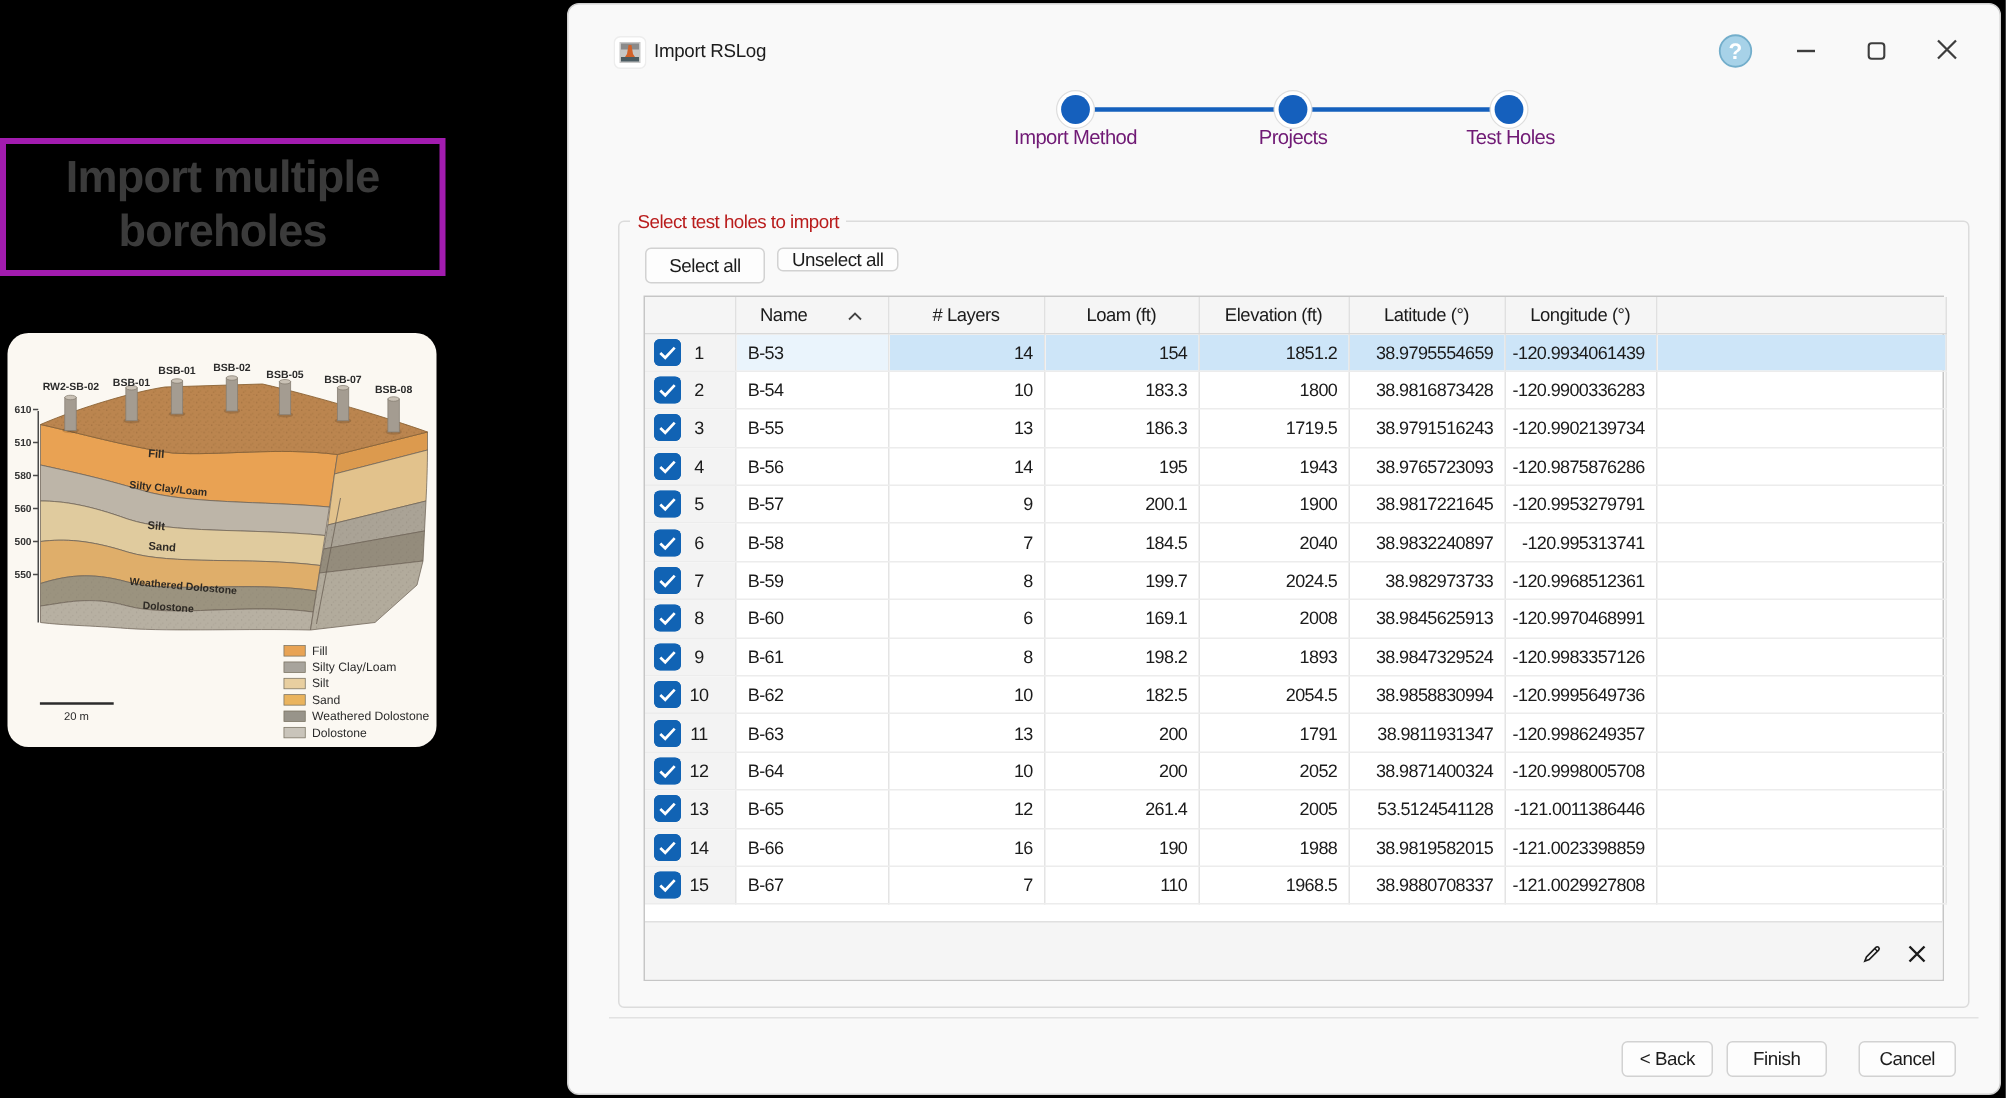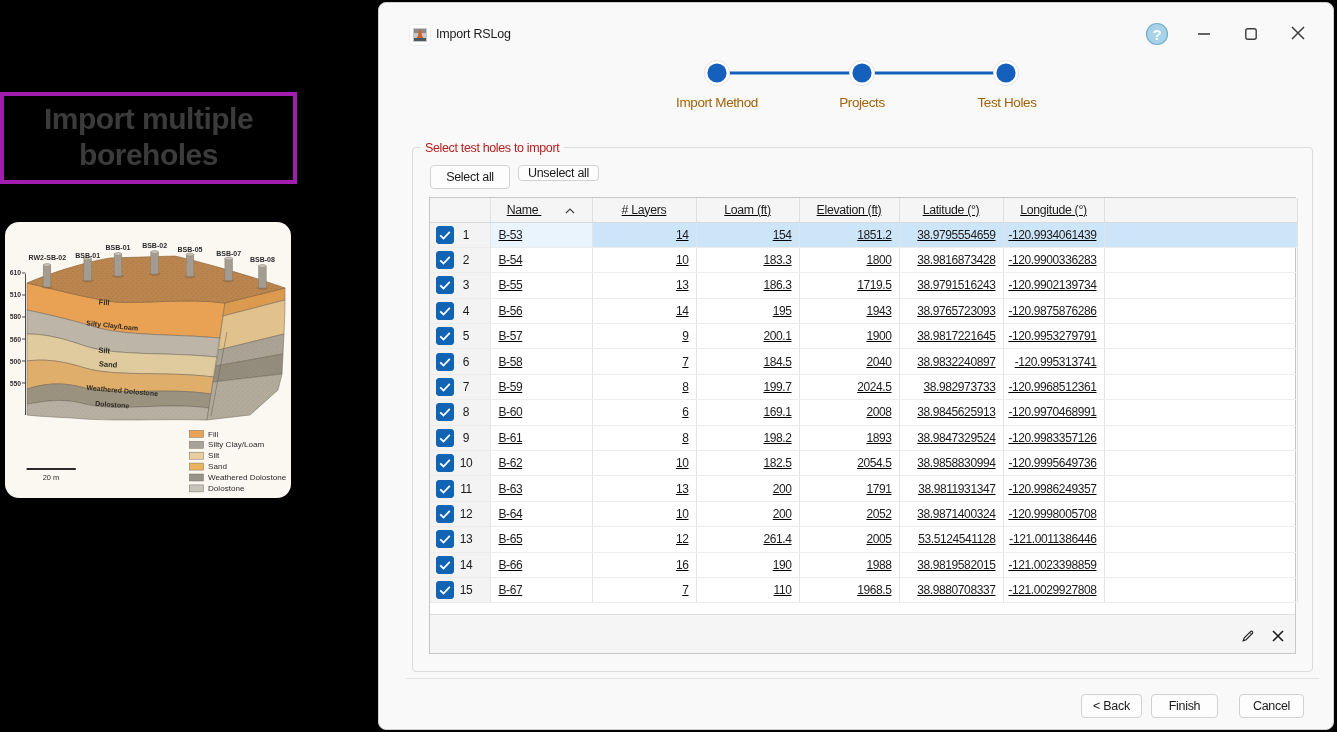--- a/index.html
+++ b/index.html
@@ -4,33 +4,33 @@
 <style>
   * { margin:0; padding:0; box-sizing:border-box; }
   html,body { width:1337px; height:732px; background:#000; overflow:hidden;
     font-family:"Liberation Sans", sans-serif; }
   .abs { position:absolute; }
   
   #dlg { left:378px; top:2px; width:956px; height:728px; background:#f9f9f9;
     border:1px solid #cfcfcf; border-radius:8px; }
   #title { left:57px; top:23.5px; font-size:12.5px; color:#1b1b1b; letter-spacing:-0.2px; }
   
-  .steplabel { top:92px; width:160px; text-align:center; font-size:13.5px;
-    letter-spacing:-0.4px; color:#a16207; }
+  .steplabel { top:81px; width:160px; text-align:center; font-size:13.5px;
+    letter-spacing:-0.4px; color:#701a75; }
   
   #grp { left:33px; top:144px; width:901px; height:525px;
     border:1px solid #dcdcdc; border-radius:4px; }
   #grplabel { left:41px; top:138px; background:#f9f9f9; padding:0 5px;
     font-size:12.5px; letter-spacing:-0.35px; color:#b91c1c; }
   .btn { background:#fdfdfd; border:1px solid #d2d2d2; border-radius:4px;
     font-size:12.5px; letter-spacing:-0.3px; color:#1b1b1b; text-align:center;
     display:flex; align-items:center; justify-content:center; }
   
   #tblwrap { left:50px; top:194px; width:867px; height:457px;
-    border:1px solid #c6c6c6; background:#fff;text-decoration:underline; }
+    border:1px solid #c6c6c6; background:#fff; }
   table { border-collapse:collapse; table-layout:fixed; width:867px; }
   td, th { overflow:hidden; white-space:nowrap; font-weight:normal; }
   th { height:24px; background:#f5f5f5; border-bottom:1px solid #d9d9d9;
     border-right:1px solid #e0e0e0; font-size:12.3px; letter-spacing:-0.3px; color:#1b1b1b; }
   td { height:25.4px; border-bottom:1px solid #ececec; border-right:1px solid #e4e4e4;
     font-size:12px; letter-spacing:-0.4px; color:#1b1b1b; }
   td.num { text-align:right; padding-right:7px; }
   td.name { padding-left:8px; }
   td.rowhead { background:#f3f3f3; }
   tr.sel td.num { background:#cde5f8; }

